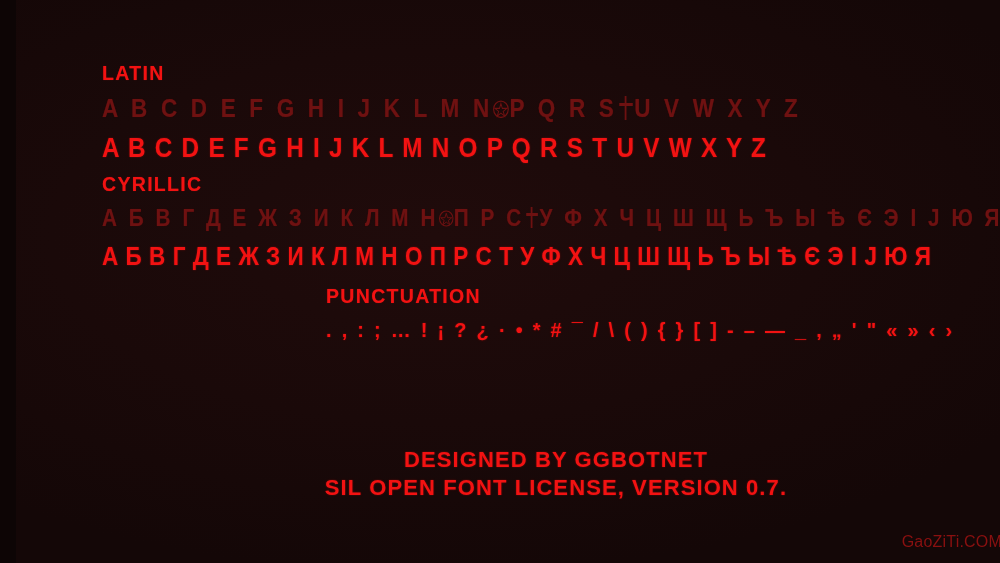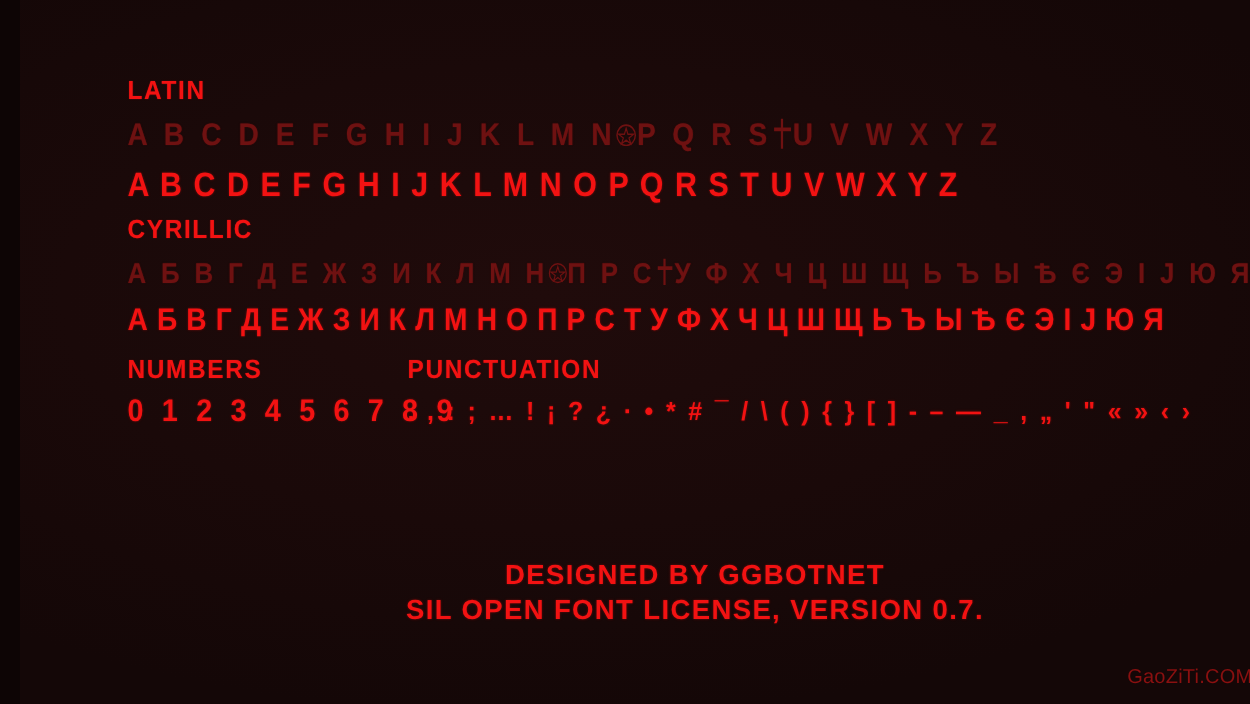--- a/index.html
+++ b/index.html
@@ -190,24 +190,20 @@
         <svg viewBox="0 0 100 100" aria-hidden="true">
           <circle cx="50" cy="50" r="44" fill="none" stroke="currentColor" stroke-width="7"></circle>
           <polygon points="50,10 61.8,46.3 100,46.3 69,68.5 80.9,104 50,82 19.1,104 31,68.5 0,46.3 38.2,46.3" transform="translate(14,12) scale(0.72)" fill="none" stroke="currentColor" stroke-width="8"></polygon>
         </svg>
       </span></span><span>П Р С</span><span class="sub-glyph"><span class="inv-cross"></span></span><span>У Ф Х Ч Ц Ш Щ Ь Ъ Ы Ѣ Є Э І Ј Ю Я</span>
     </div>
 
     <div class="glyph-row cyr tight row-bright" style="margin-top: 14px; font-size: 25px; color: rgb(242, 18, 18);">А Б В Г Д Е Ж З И К Л М Н О П Р С Т У Ф Х Ч Ц Ш Щ Ь Ъ Ы Ѣ Є Э І Ј Ю Я</div>
   </div>
 
-  <div class="section" style="top:285px;">
-    <div class="heading" style="color: rgb(242, 18, 18);">NUMBERS</div>
-    <div class="glyph-row nums row-bright" style="margin-top: 11px; color: rgb(242, 18, 18);">0 1 2 3 4 5 6 7 8 9</div>
-  </div>
 
   <div class="section" style="top:285px; left:310px;">
     <div class="heading" style="color: rgb(242, 18, 18);">PUNCTUATION</div>
     <div class="glyph-row punct row-bright" style="margin-top: 13px; color: rgb(242, 18, 18);">. , : ; … ! ¡ ? ¿ · • * # ¯ / \ ( ) { } [ ] - – — _ , „ ' " « » ‹ ›</div>
   </div>
 
 
   <div class="footer" style="top: 446px; color: rgb(242, 18, 18); padding-left: 40px;">
     <span class="line">DESIGNED BY GGBOTNET</span>
     <span class="line">SIL OPEN FONT LICENSE, VERSION 0.7.</span>

